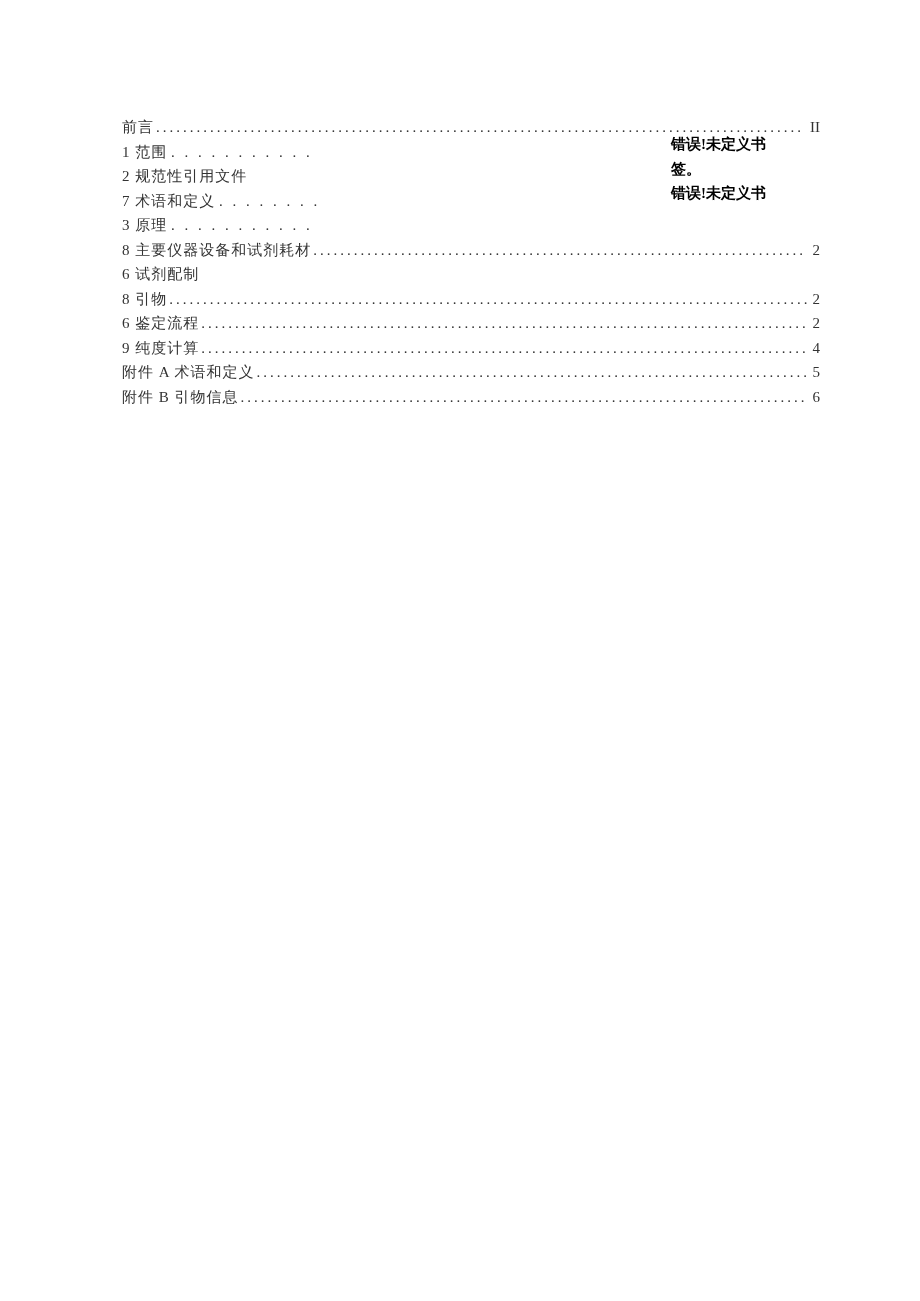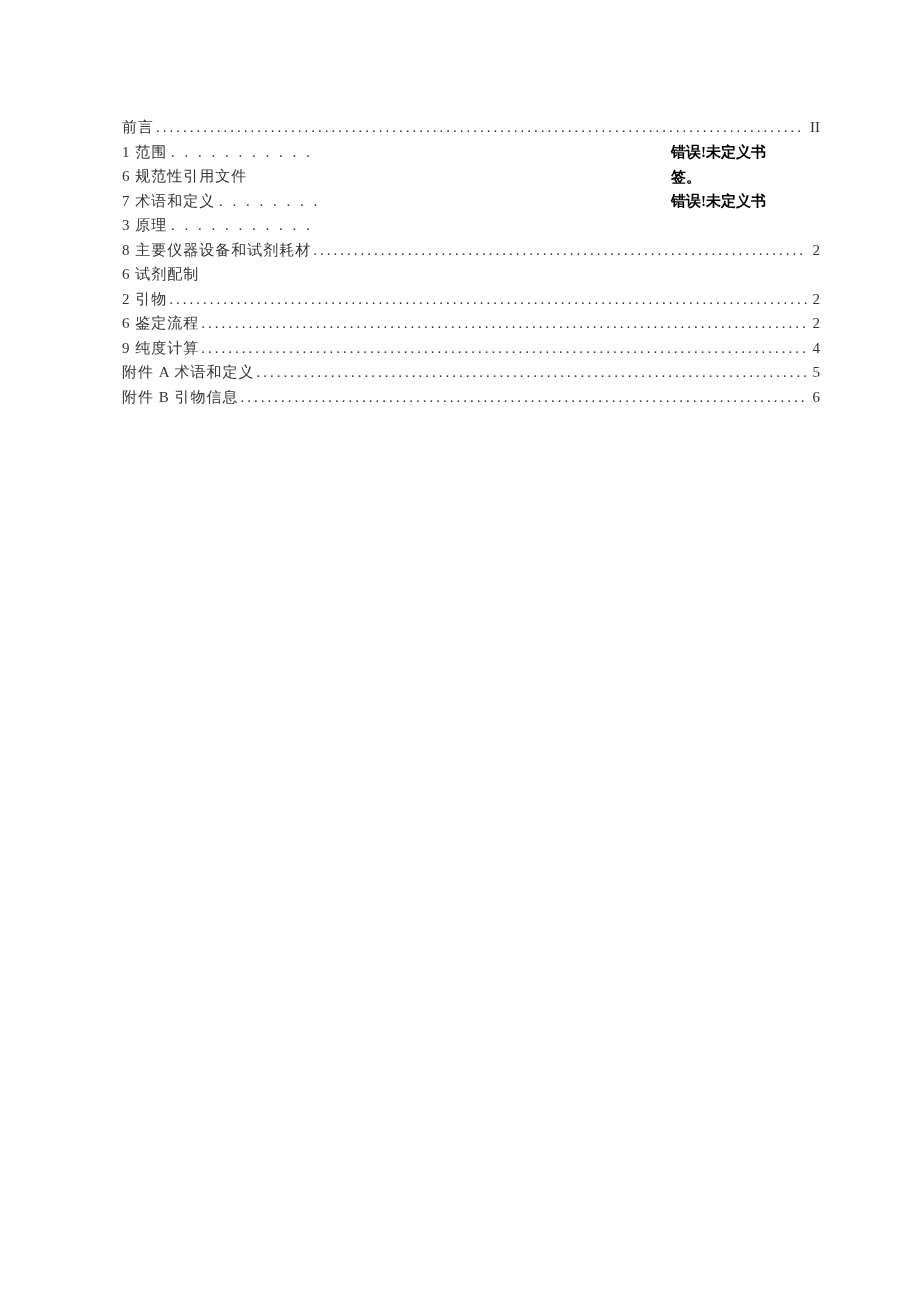--- a/index.html
+++ b/index.html
@@ -50,21 +50,21 @@
     .toc-short .toc-label {
       display: inline;
     }
     .toc-short .toc-trail {
       display: inline;
       letter-spacing: 3px;
     }
     .error-box {
       position: absolute;
       left: 671px;
-      top: 140px;
+      top: 132px;
       width: 115px;
       font-size: 15px;
       font-weight: bold;
       font-family: "SimSun", "宋体", serif;
       color: #000;
       line-height: 24.5px;
     }
     .error-line {
       height: 24.5px;
     }
@@ -79,21 +79,21 @@
     <span class="toc-dots"></span>
     <span class="toc-page">II</span>
   </div>
 
   <div class="toc-short">
     <span class="toc-label">1 范围</span>
     <span class="toc-trail">. . . . . . . . . . .</span>
   </div>
 
   <div class="toc-short">
-    <span class="toc-label">6 规范性引用文件</span>
+    <span class="toc-label">2 规范性引用文件</span>
   </div>
 
   <div class="toc-short">
     <span class="toc-label">7 术语和定义</span>
     <span class="toc-trail">. . . . . . . .</span>
   </div>
 
   <div class="toc-short">
     <span class="toc-label">3 原理</span>
     <span class="toc-trail">. . . . . . . . . . .</span>
@@ -103,21 +103,21 @@
     <span class="toc-label">8 主要仪器设备和试剂耗材</span>
     <span class="toc-dots"></span>
     <span class="toc-page">2</span>
   </div>
 
   <div class="toc-short">
     <span class="toc-label">6 试剂配制</span>
   </div>
 
   <div class="toc-line">
-    <span class="toc-label">2 引物</span>
+    <span class="toc-label">8 引物</span>
     <span class="toc-dots"></span>
     <span class="toc-page">2</span>
   </div>
 
   <div class="toc-line">
     <span class="toc-label">6 鉴定流程</span>
     <span class="toc-dots"></span>
     <span class="toc-page">2</span>
   </div>
 

